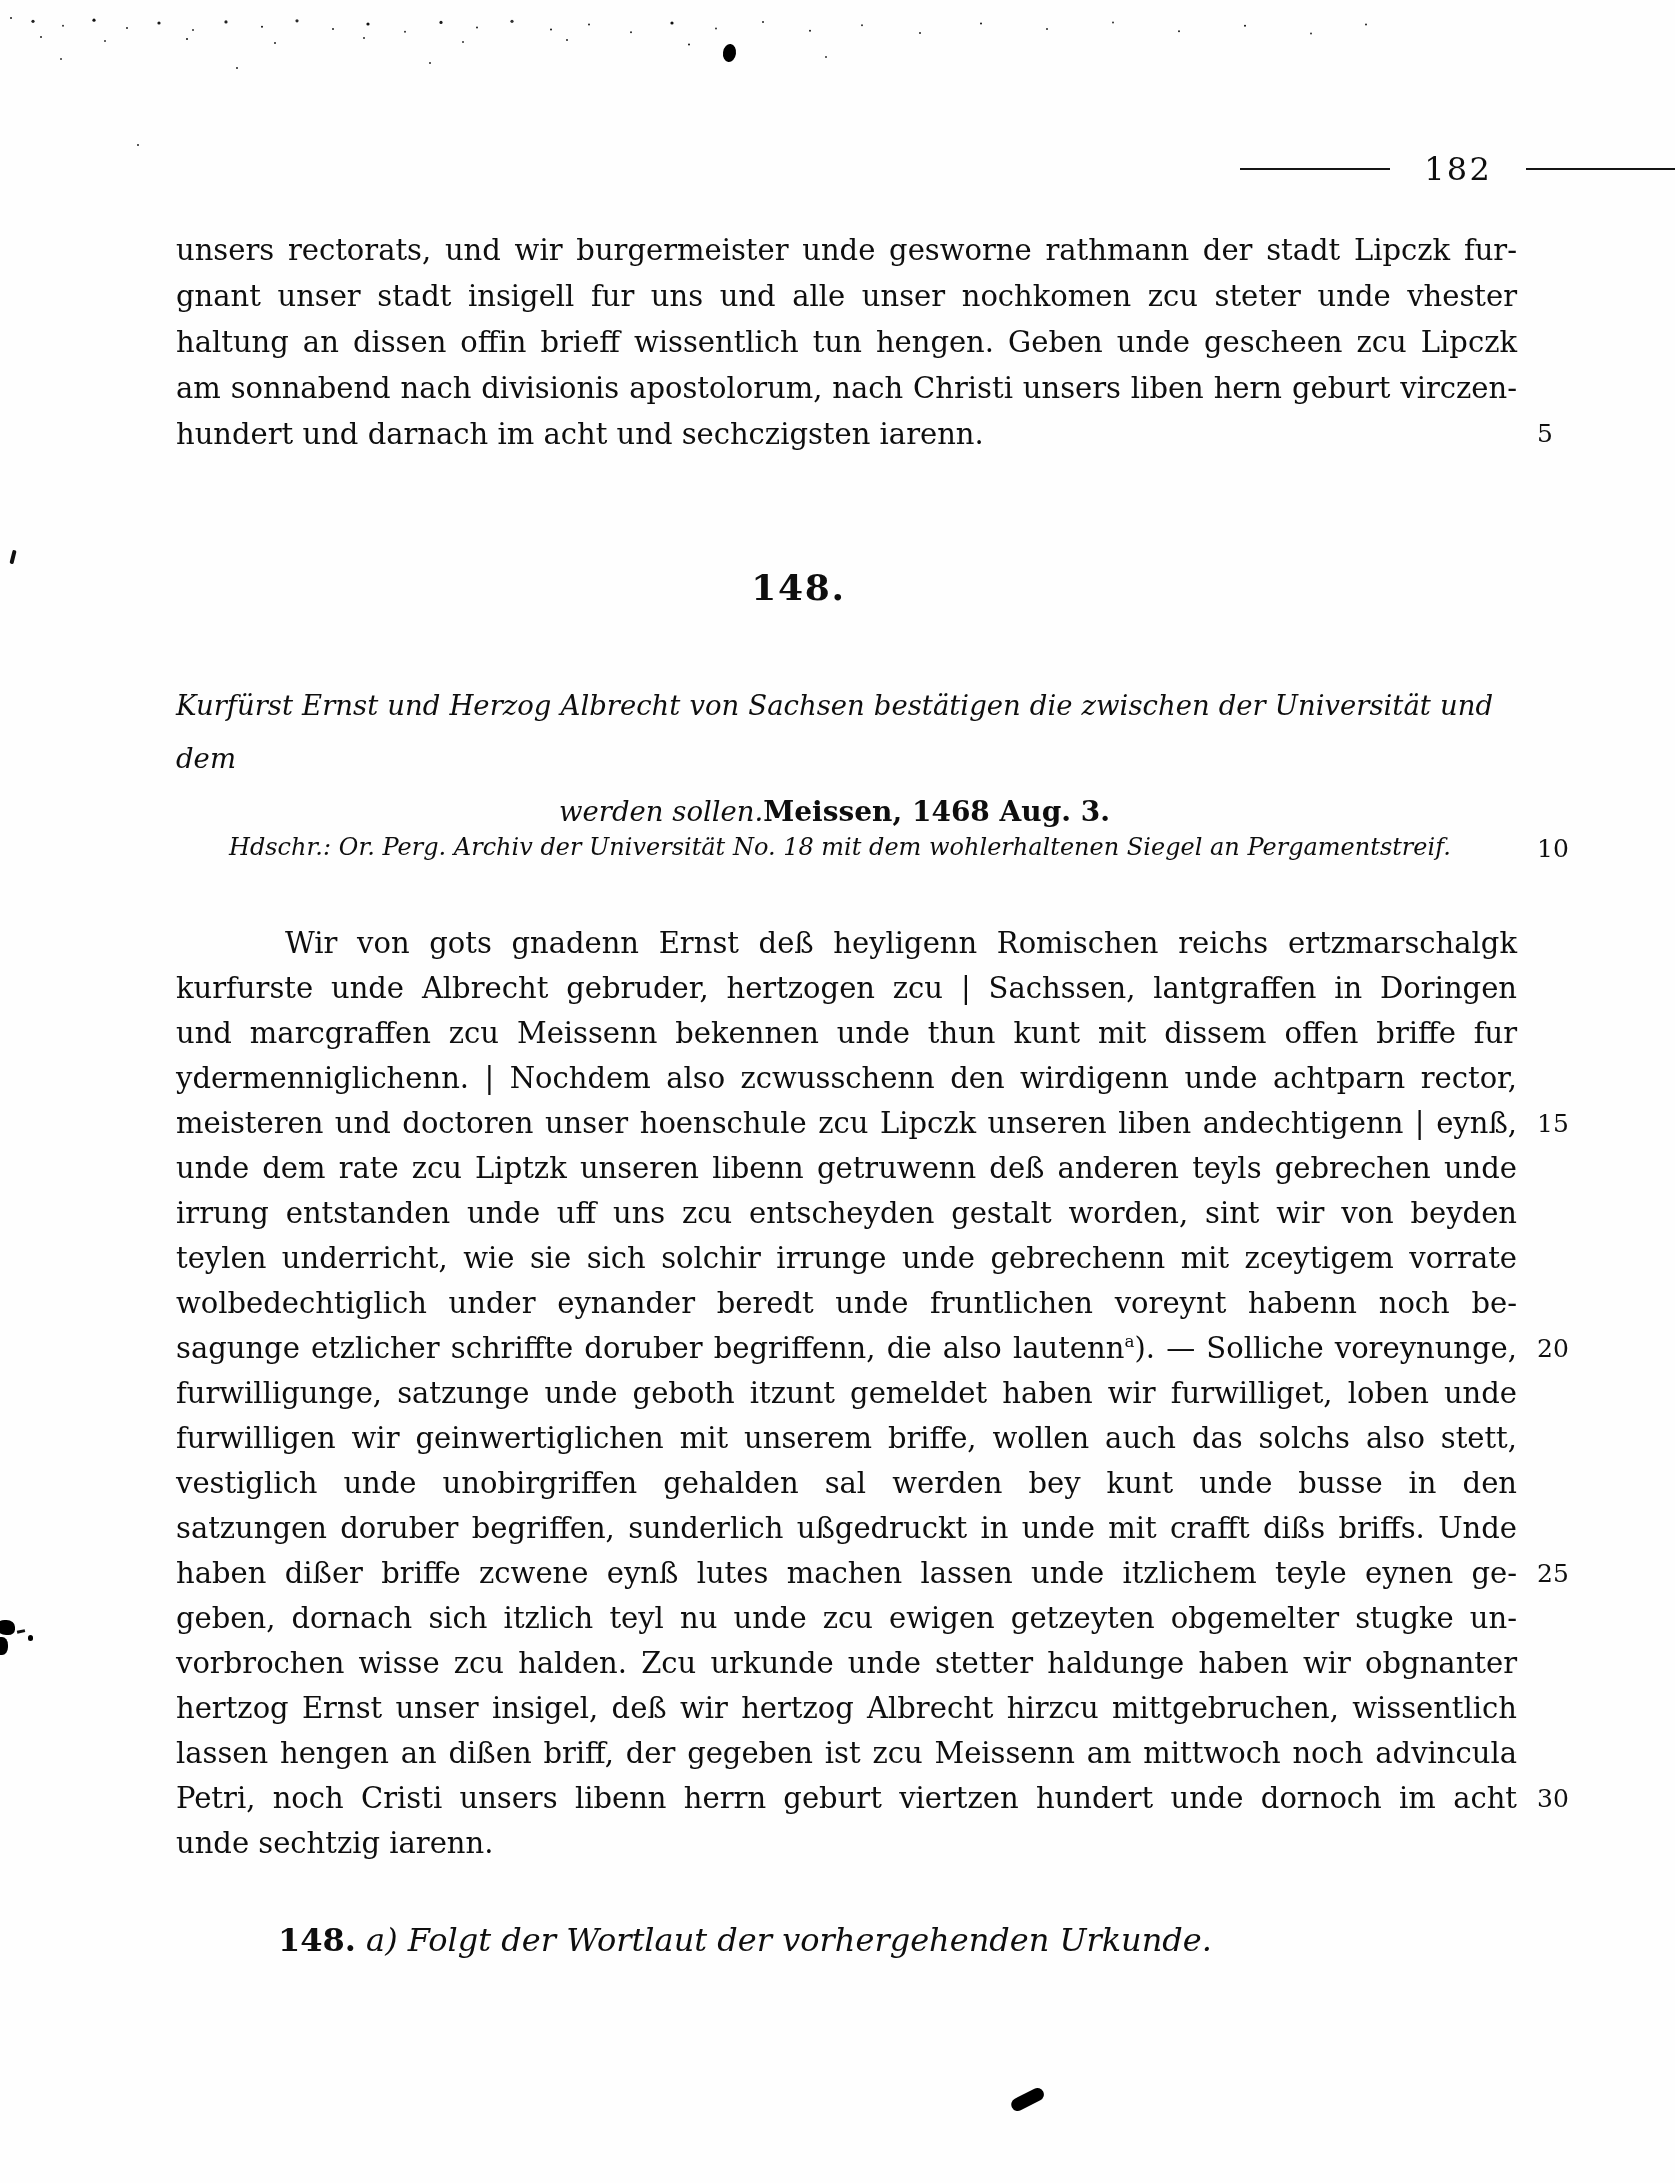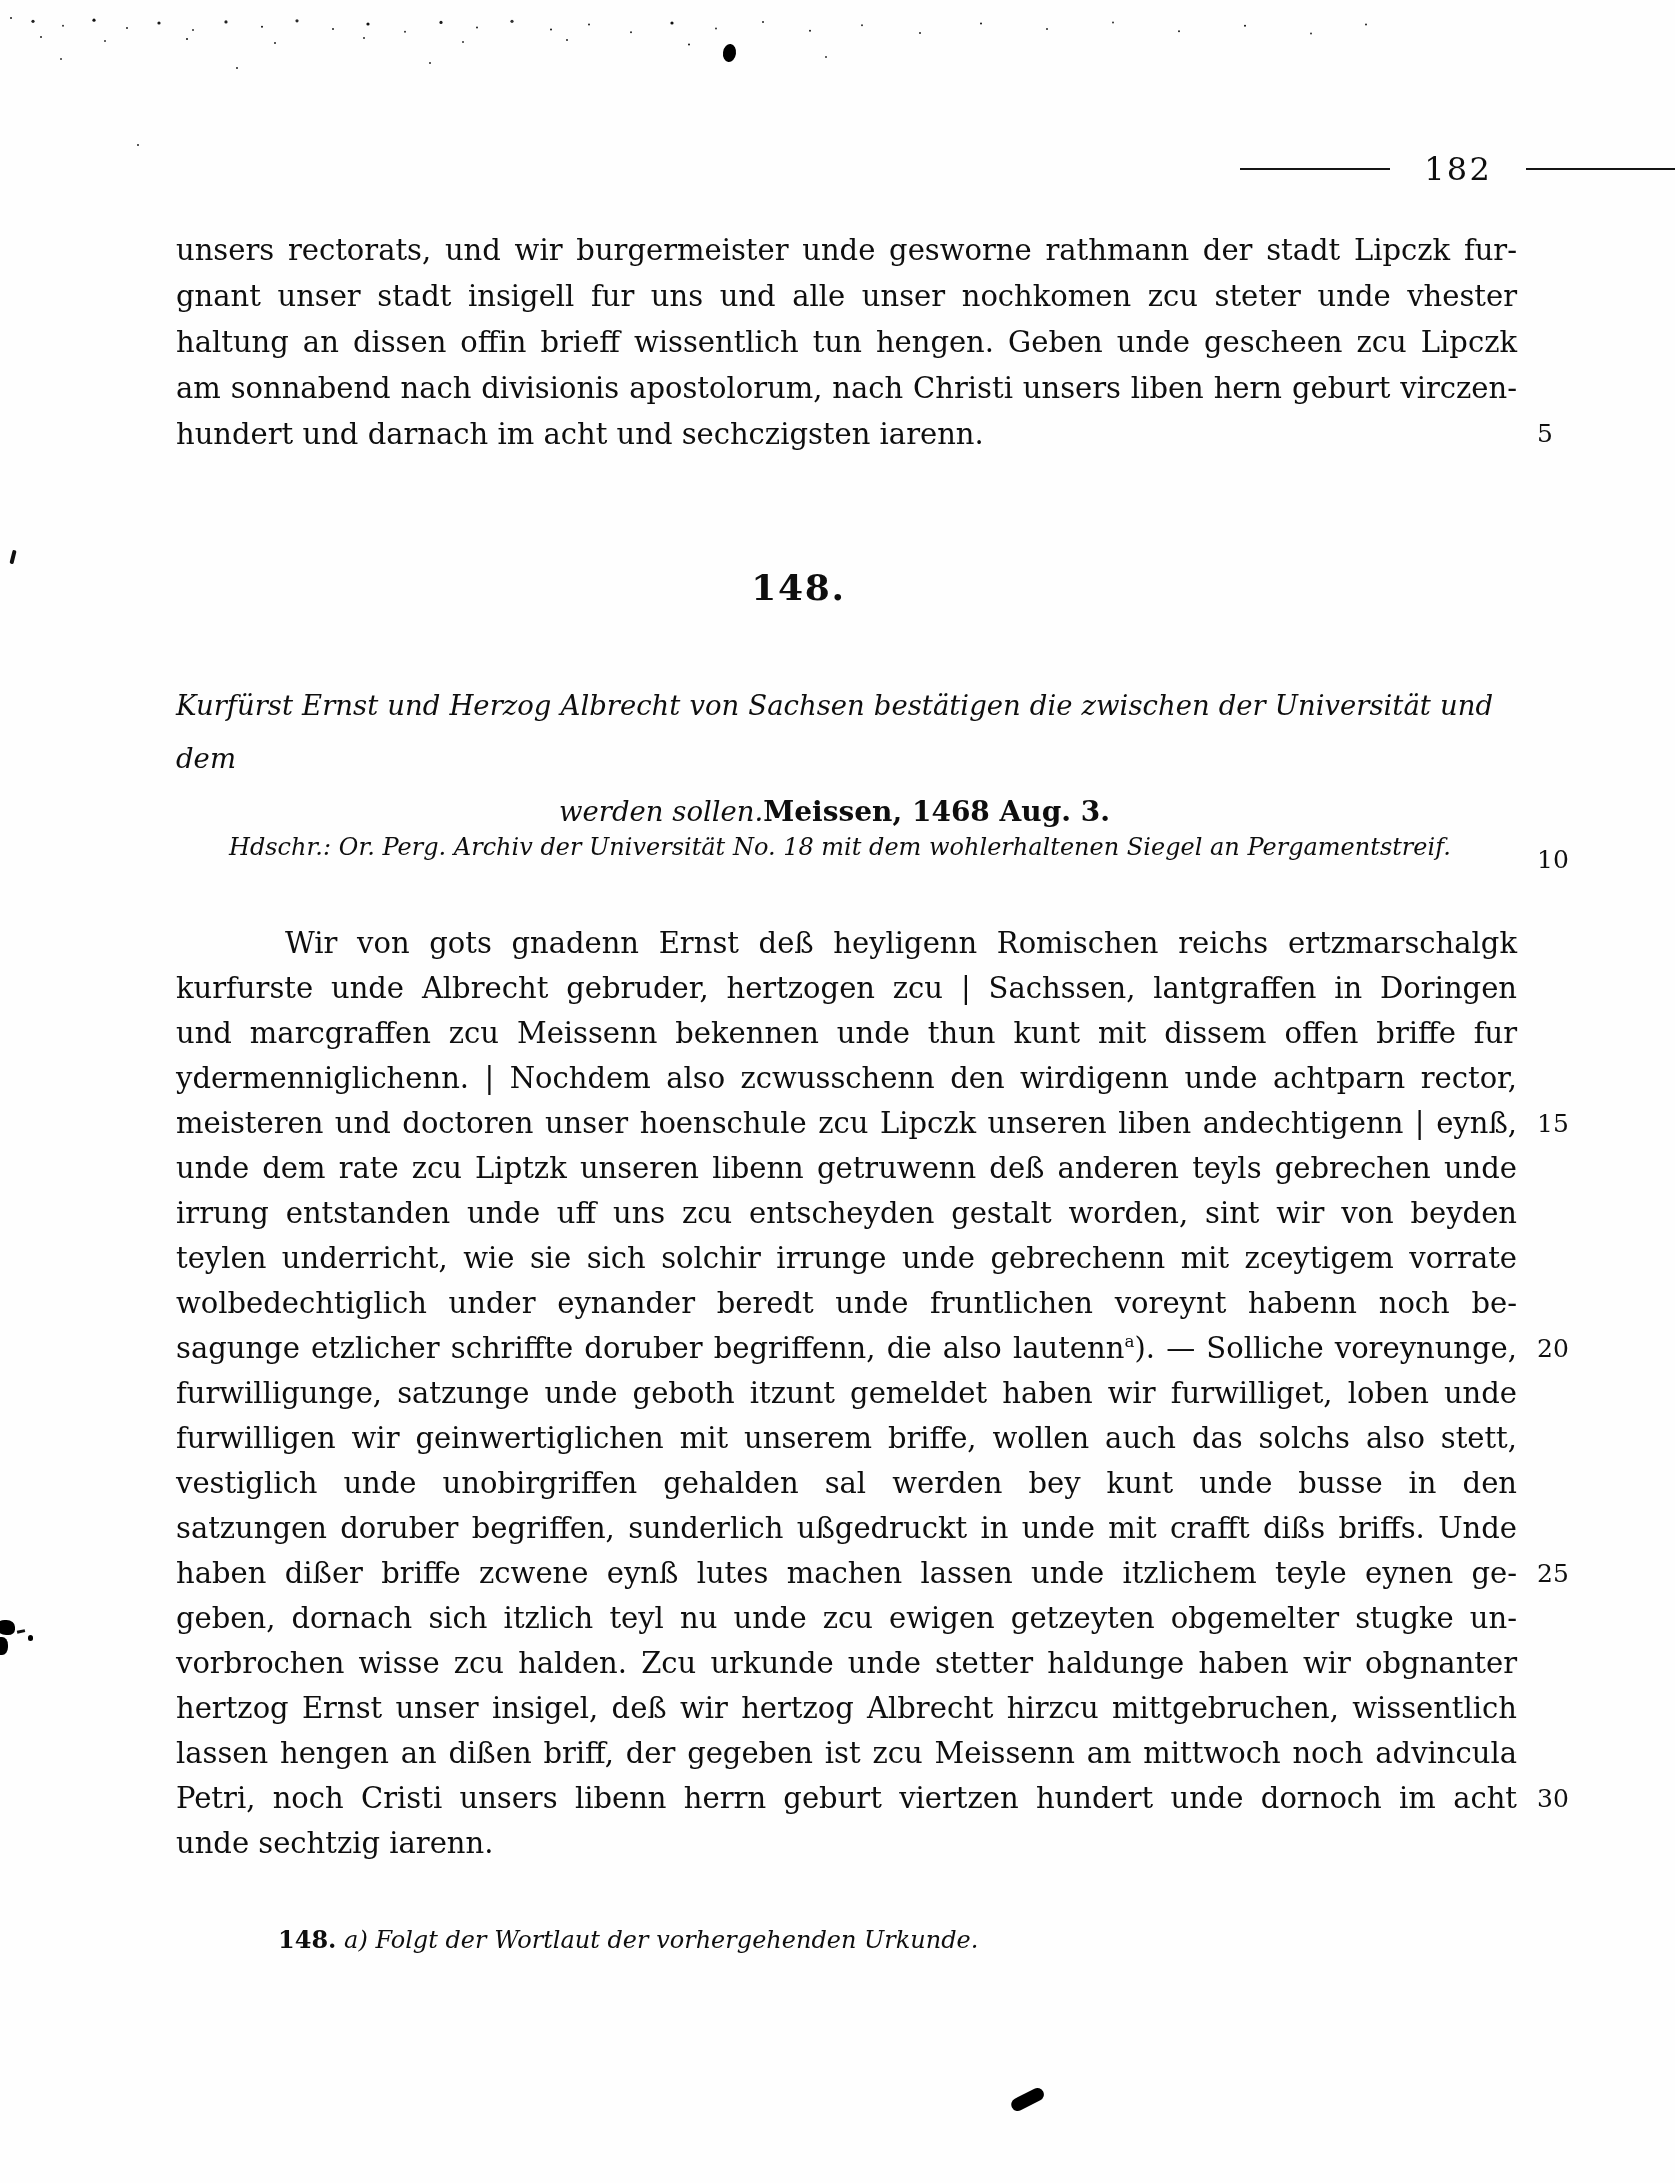--- a/index.html
+++ b/index.html
@@ -44,25 +44,25 @@
   .line{position:relative;white-space:nowrap;}
   .j{text-align:justify;text-align-last:justify;white-space:normal;}
   .mnum{position:absolute;left:1361px;top:0;font-size:25px;font-style:normal;font-weight:normal;color:#101010;}
   .prev{top:227px;}
   .h148{position:absolute;top:566px;left:176px;width:1245px;text-align:center;
     font-size:36px;font-weight:bold;letter-spacing:1.7px;}
   .summary{top:679px;width:1317px;font-style:italic;font-size:27.5px;line-height:53px;}
   .summary .lastline{display:flex;justify-content:center;align-items:baseline;}
   .dateline{font-style:normal;font-weight:bold;font-size:28px;}
   .hdschr{position:absolute;top:831px;left:229px;width:1308px;font-style:italic;font-size:24px;line-height:33px;white-space:nowrap;}
-  .hdschr .mnum{left:1308px;top:12px;}
+  .hdschr .mnum{left:1308px;top:1px;}
   .bodytext{top:921px;line-height:45px;}
   .indent{text-indent:109px;}
   sup{font-size:58%;vertical-align:super;line-height:0;}
-  .footnote{position:absolute;top:1924px;left:278px;font-size:24px;line-height:32px;white-space:nowrap;}
+  .footnote{position:absolute;top:1924px;left:278px;font-size:32px;line-height:32px;white-space:nowrap;}
   .fn-num{font-weight:bold;font-style:normal;}
   .fn-text{font-style:italic;}
 </style>
 </head>
 <body>
 
 <div class="page">
 
   <div class="noise"></div>
   <div class="ink-dot-top"></div>

